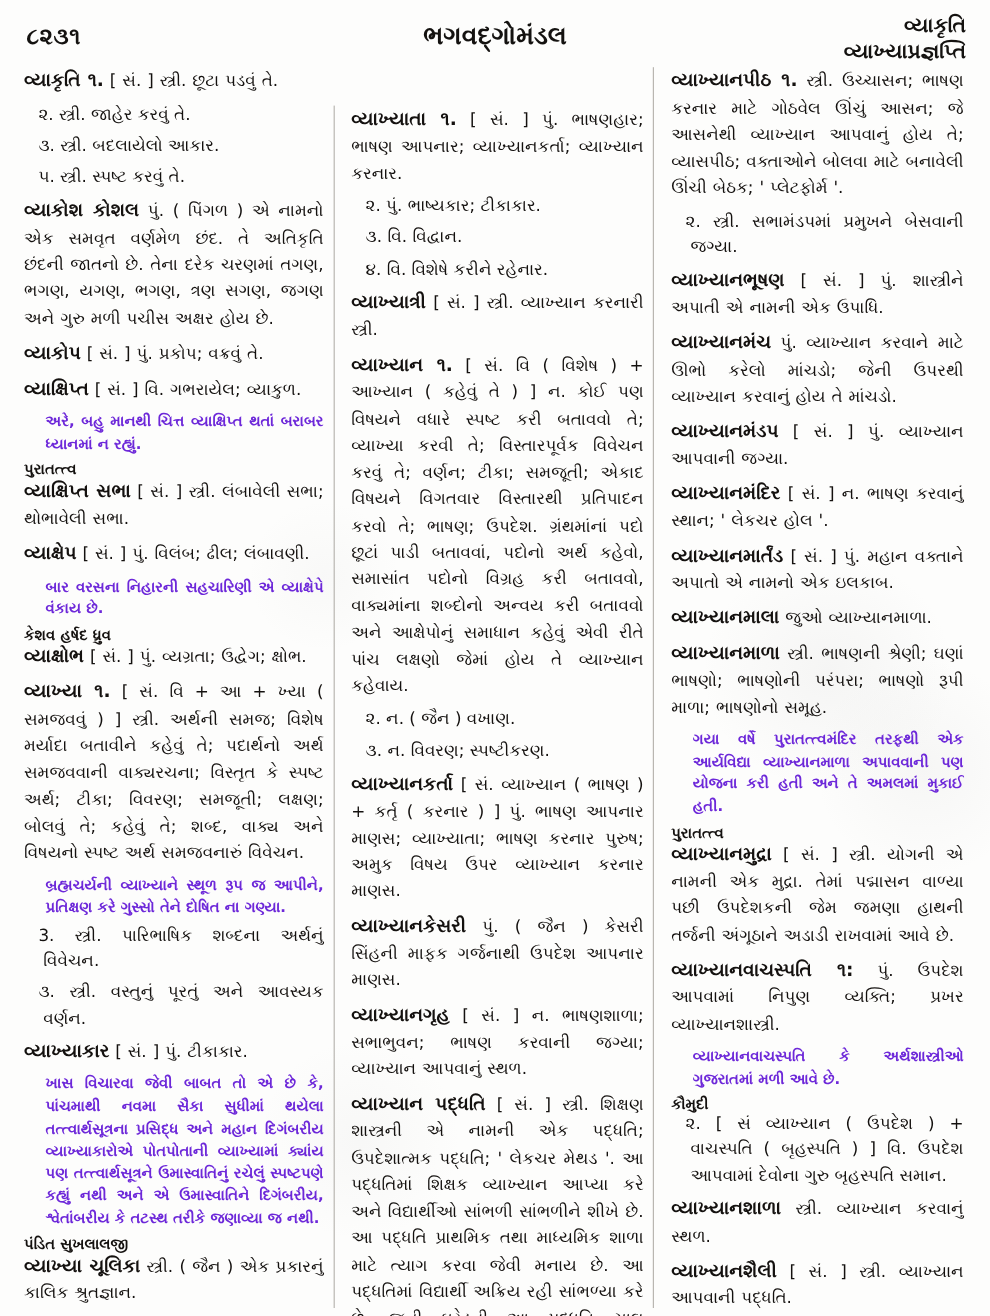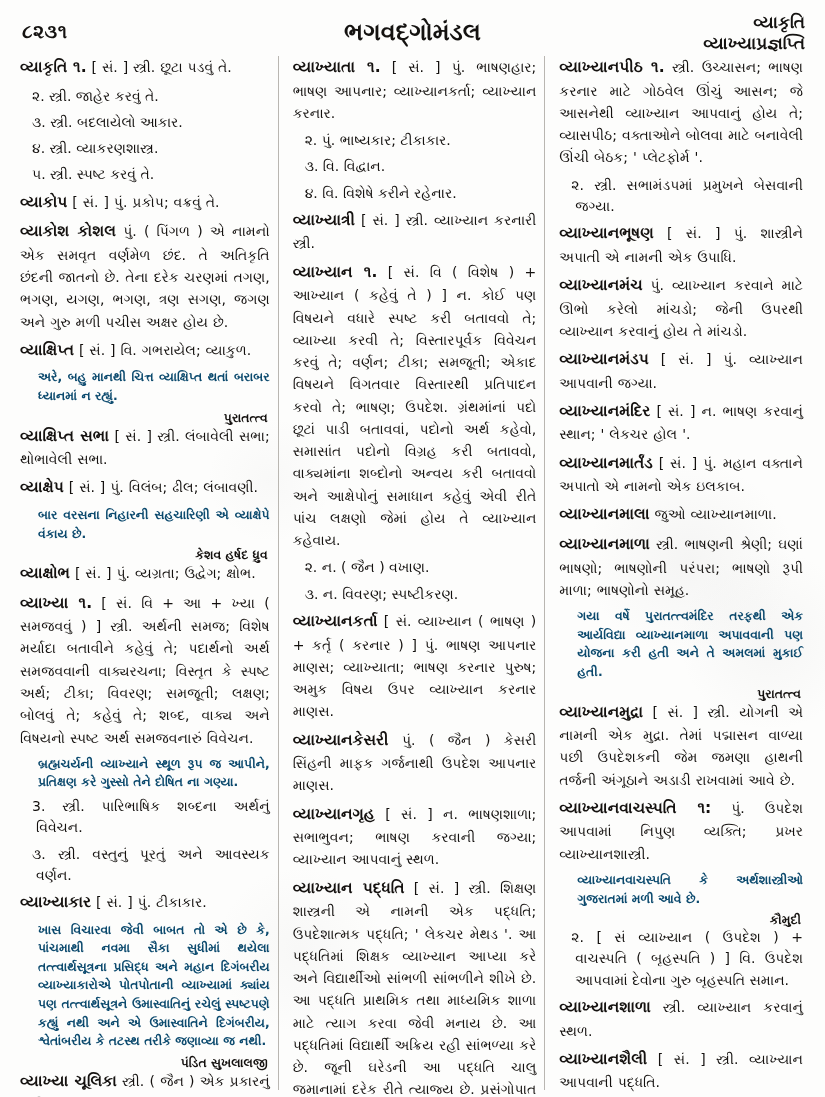--- a/index.html
+++ b/index.html
@@ -55,21 +55,21 @@
     color: #141210;
   }
   .hdr-title {
     position: absolute;
     left: 0;
     right: 0;
     top: 18px;
     text-align: center;
     font-family: "DejaVu Sans", sans-serif;
     font-weight: 700;
-    font-size: 24px;
+    font-size: 21px;
     color: #141210;
   }
   .hdr-guide {
     position: absolute;
     right: 20px;
     top: 12px;
     text-align: right;
     font-family: "DejaVu Sans", sans-serif;
     font-weight: 700;
     font-size: 17px;
@@ -90,21 +90,21 @@
   .col {
     position: relative;
     width: 265px;
     box-sizing: border-box;
     padding: 0 8px 0 6px;
   }
   .col + .col {
     border-left: 1px solid #b9b6b1;
     padding-left: 14px;
   }
-  .col-mid { width: 268px; }
+  .col-mid { width: 268px; margin-top: 32px; }
   .col-right { width: 268px; }
 
   
   .entry {
     margin: 0 0 6px 0;
     font-size: 14.5px;
     line-height: 1.52;
     text-align: left;
     word-spacing: 0.5px;
   }
@@ -128,25 +128,24 @@
   }
 
   
   .quote {
     margin: 2px 0 4px 0;
     padding-left: 18px;
     font-family: "DejaVu Sans", sans-serif;
     font-size: 12.4px;
     line-height: 1.5;
     font-weight: 700;
-    color: #0c4a6e;
+    color: #6d28d9;
   }
   .cite {
     display: block;
-    text-align: right;
     font-family: "DejaVu Sans", sans-serif;
     font-size: 12.4px;
     font-weight: 700;
     margin-top: 1px;
     padding-right: 2px;
   }
 
   
   .just {
     text-align: justify;
@@ -165,24 +164,23 @@
       <div>વ્યાકૃતિ</div>
       <div>વ્યાખ્યાપ્રજ્ઞપ્તિ</div>
     </div>
   </div>
 
   <div class="columns">
     <div class="col col-left" id="col-0">
         <p class="entry just"><span class="hw">વ્યાકૃતિ</span><span class="hw"> ૧.</span><span class="body"> [ સં. ] સ્ત્રી. છૂટા પડવું તે.</span></p>
         <p class="sense just">૨. સ્ત્રી. જાહેર કરવું તે.</p>
         <p class="sense just">૩. સ્ત્રી. બદલાયેલો આકાર.</p>
-        <p class="sense just">૪. સ્ત્રી. વ્યાકરણશાસ્ત્ર.</p>
         <p class="sense just">૫. સ્ત્રી. સ્પષ્ટ કરવું તે.</p>
+        <p class="entry just"><span class="hw">વ્યાકોશ કોશલ</span><span class="body"> પું. ( પિંગળ ) એ નામનો એક સમવૃત વર્ણમેળ છંદ. તે અતિકૃતિ છંદની જાતનો છે. તેના દરેક ચરણમાં તગણ, ભગણ, યગણ, ભગણ, ત્રણ સગણ, જગણ અને ગુરુ મળી પચીસ અક્ષર હોય છે.</span></p>
         <p class="entry just"><span class="hw">વ્યાકોપ</span><span class="body"> [ સં. ] પું. પ્રકોપ; વક્રવું તે.</span></p>
-        <p class="entry just"><span class="hw">વ્યાકોશ કોશલ</span><span class="body"> પું. ( પિંગળ ) એ નામનો એક સમવૃત વર્ણમેળ છંદ. તે અતિકૃતિ છંદની જાતનો છે. તેના દરેક ચરણમાં તગણ, ભગણ, યગણ, ભગણ, ત્રણ સગણ, જગણ અને ગુરુ મળી પચીસ અક્ષર હોય છે.</span></p>
         <p class="entry just"><span class="hw">વ્યાક્ષિપ્ત</span><span class="body"> [ સં. ] વિ. ગભરાયેલ; વ્યાકુળ.</span></p>
         <div>
           <p class="quote just">અરે, બહુ માનથી ચિત્ત વ્યાક્ષિપ્ત થતાં બરાબર ધ્યાનમાં ન રહ્યું.</p>
           <span class="cite">પુરાતત્ત્વ</span>
         </div>
         <p class="entry just"><span class="hw">વ્યાક્ષિપ્ત સભા</span><span class="body"> [ સં. ] સ્ત્રી. લંબાવેલી સભા; થોભાવેલી સભા.</span></p>
         <p class="entry just"><span class="hw">વ્યાક્ષેપ</span><span class="body"> [ સં. ] પું. વિલંબ; ઢીલ; લંબાવણી.</span></p>
         <div>
           <p class="quote just">બાર વરસના નિહારની સહચારિણી એ વ્યાક્ષેપે વંકાય છે.</p>
           <span class="cite">કેશવ હર્ષદ ધ્રુવ</span>

